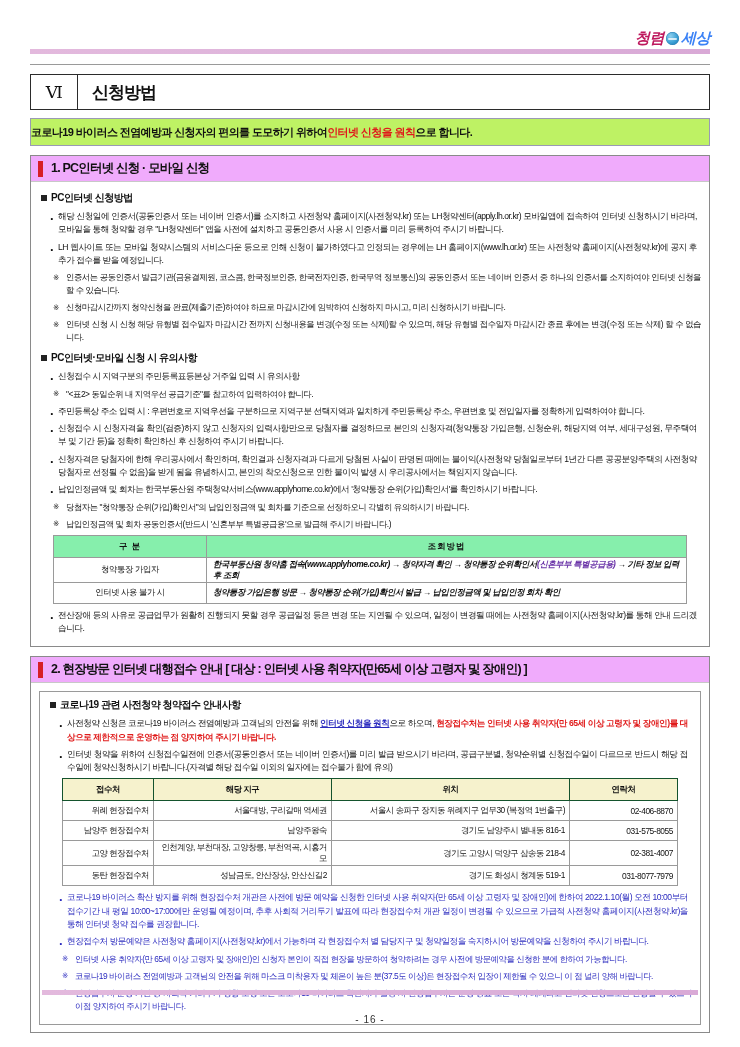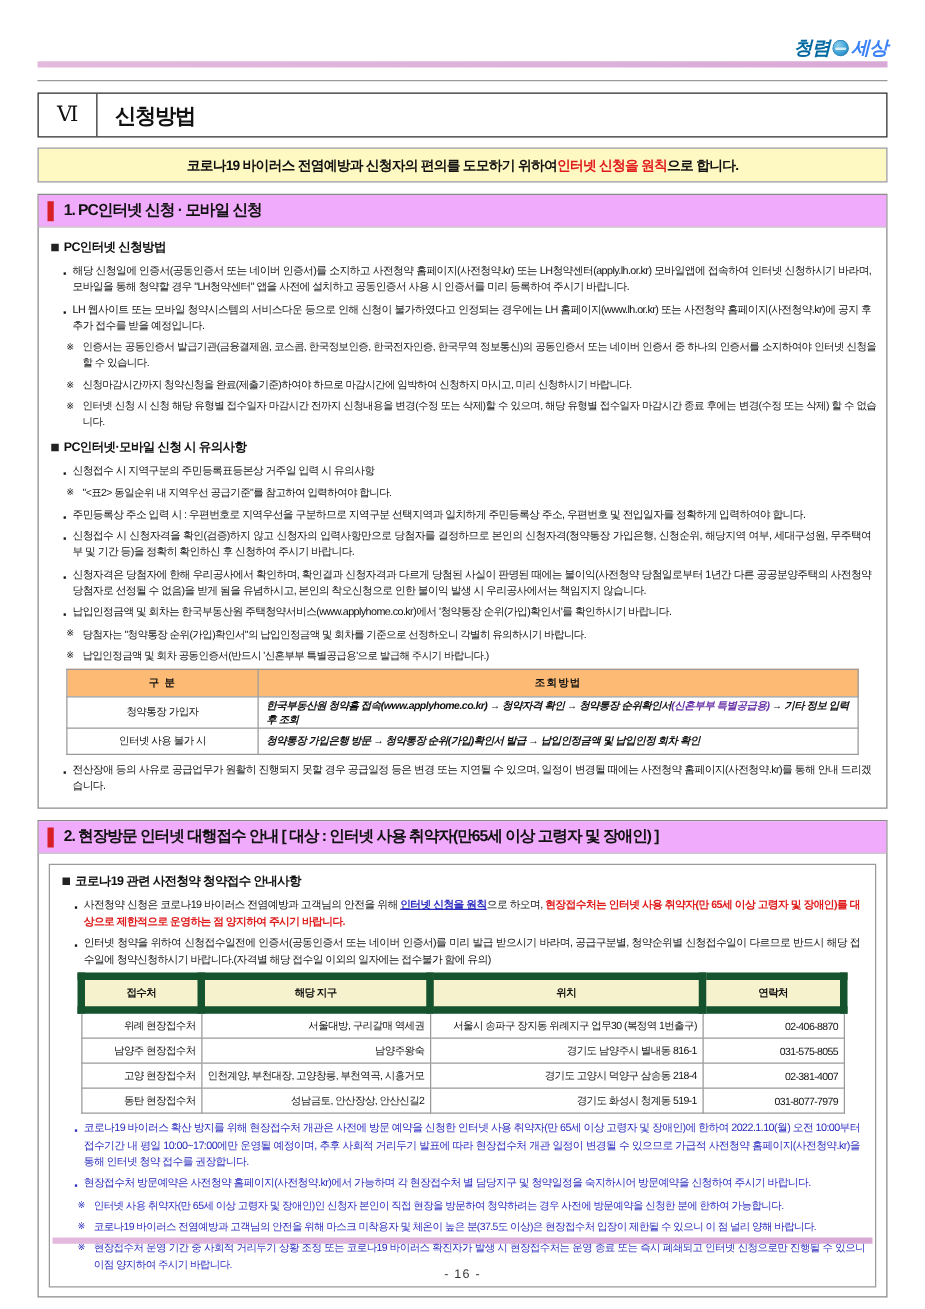--- a/index.html
+++ b/index.html
@@ -34,21 +34,21 @@
   .brand {
     display: flex;
     align-items: center;
     gap: 1px;
     font-size: 15px;
     font-weight: bold;
     color: #2f3f8f;
     letter-spacing: -0.5px;
     font-style: italic;
   }
-  .brand .b1 { color: #0369a1; text-align: right; }
+  .brand .b1 { color: #be185d; text-align: right; }
   .brand .b2 { color: #3b82f6; }
   .globe {
     display: inline-block;
     width: 13px; height: 13px;
     border-radius: 50%;
     background: radial-gradient(circle at 35% 32%, #8fd0ee 0%, #3a9fd4 55%, #1b6ea8 100%);
     position: relative;
     margin: 0 1px;
     box-shadow: 0 0 0 0.5px #2a7fb5 inset;
   }
@@ -92,24 +92,24 @@
     display: flex; align-items: center;
     padding-left: 14px;
     font-size: 17px;
     font-weight: bold;
     letter-spacing: -1px;
   }
 
   
   .lead {
     margin-top: 8px;
-    background: #fef9c3;
+    background: #bef264;
     border: 1px solid #9a9ab4;
     height: 26px;
-    display: flex; align-items: center; justify-content: center;
+    display: flex; align-items: center; 
     font-size: 11px;
     font-weight: bold;
     letter-spacing: -0.6px;
   }
   .lead .em { color: #e01b1b; }
 
   
   .section {
     margin-top: 9px;
     border: 1px solid #8a8a8a;
@@ -193,21 +193,21 @@
 
   
   table.dtbl {
     border-collapse: collapse;
     width: calc(100% - 28px);
     margin: 4px 0 4px 14px;
     font-size: 8.4px;
     letter-spacing: -0.4px;
   }
   table.dtbl th {
-    background: #fdba74;
+    background: #86efac;
     border: 1px solid #9a9a9a;
     height: 19px;
     font-weight: bold;
     letter-spacing: 1px;
   }
   table.dtbl td {
     border: 1px solid #9a9a9a;
     height: 18px;
     padding: 1px 6px;
     text-align: center;
@@ -216,21 +216,21 @@
 
   table.loc {
     border-collapse: collapse;
     width: calc(100% - 28px);
     margin: 4px 0 5px 14px;
     font-size: 8.4px;
     letter-spacing: -0.45px;
   }
   table.loc th {
     background: #f6f2cd;
-    border: 6px solid #14532d;
+    border: 1px solid #14532d;
     height: 19px;
     font-weight: bold;
   }
   table.loc td {
     border: 1px solid #9a9a9a;
     height: 17px;
     text-align: right;
     padding: 1px 4px;
   }
 

